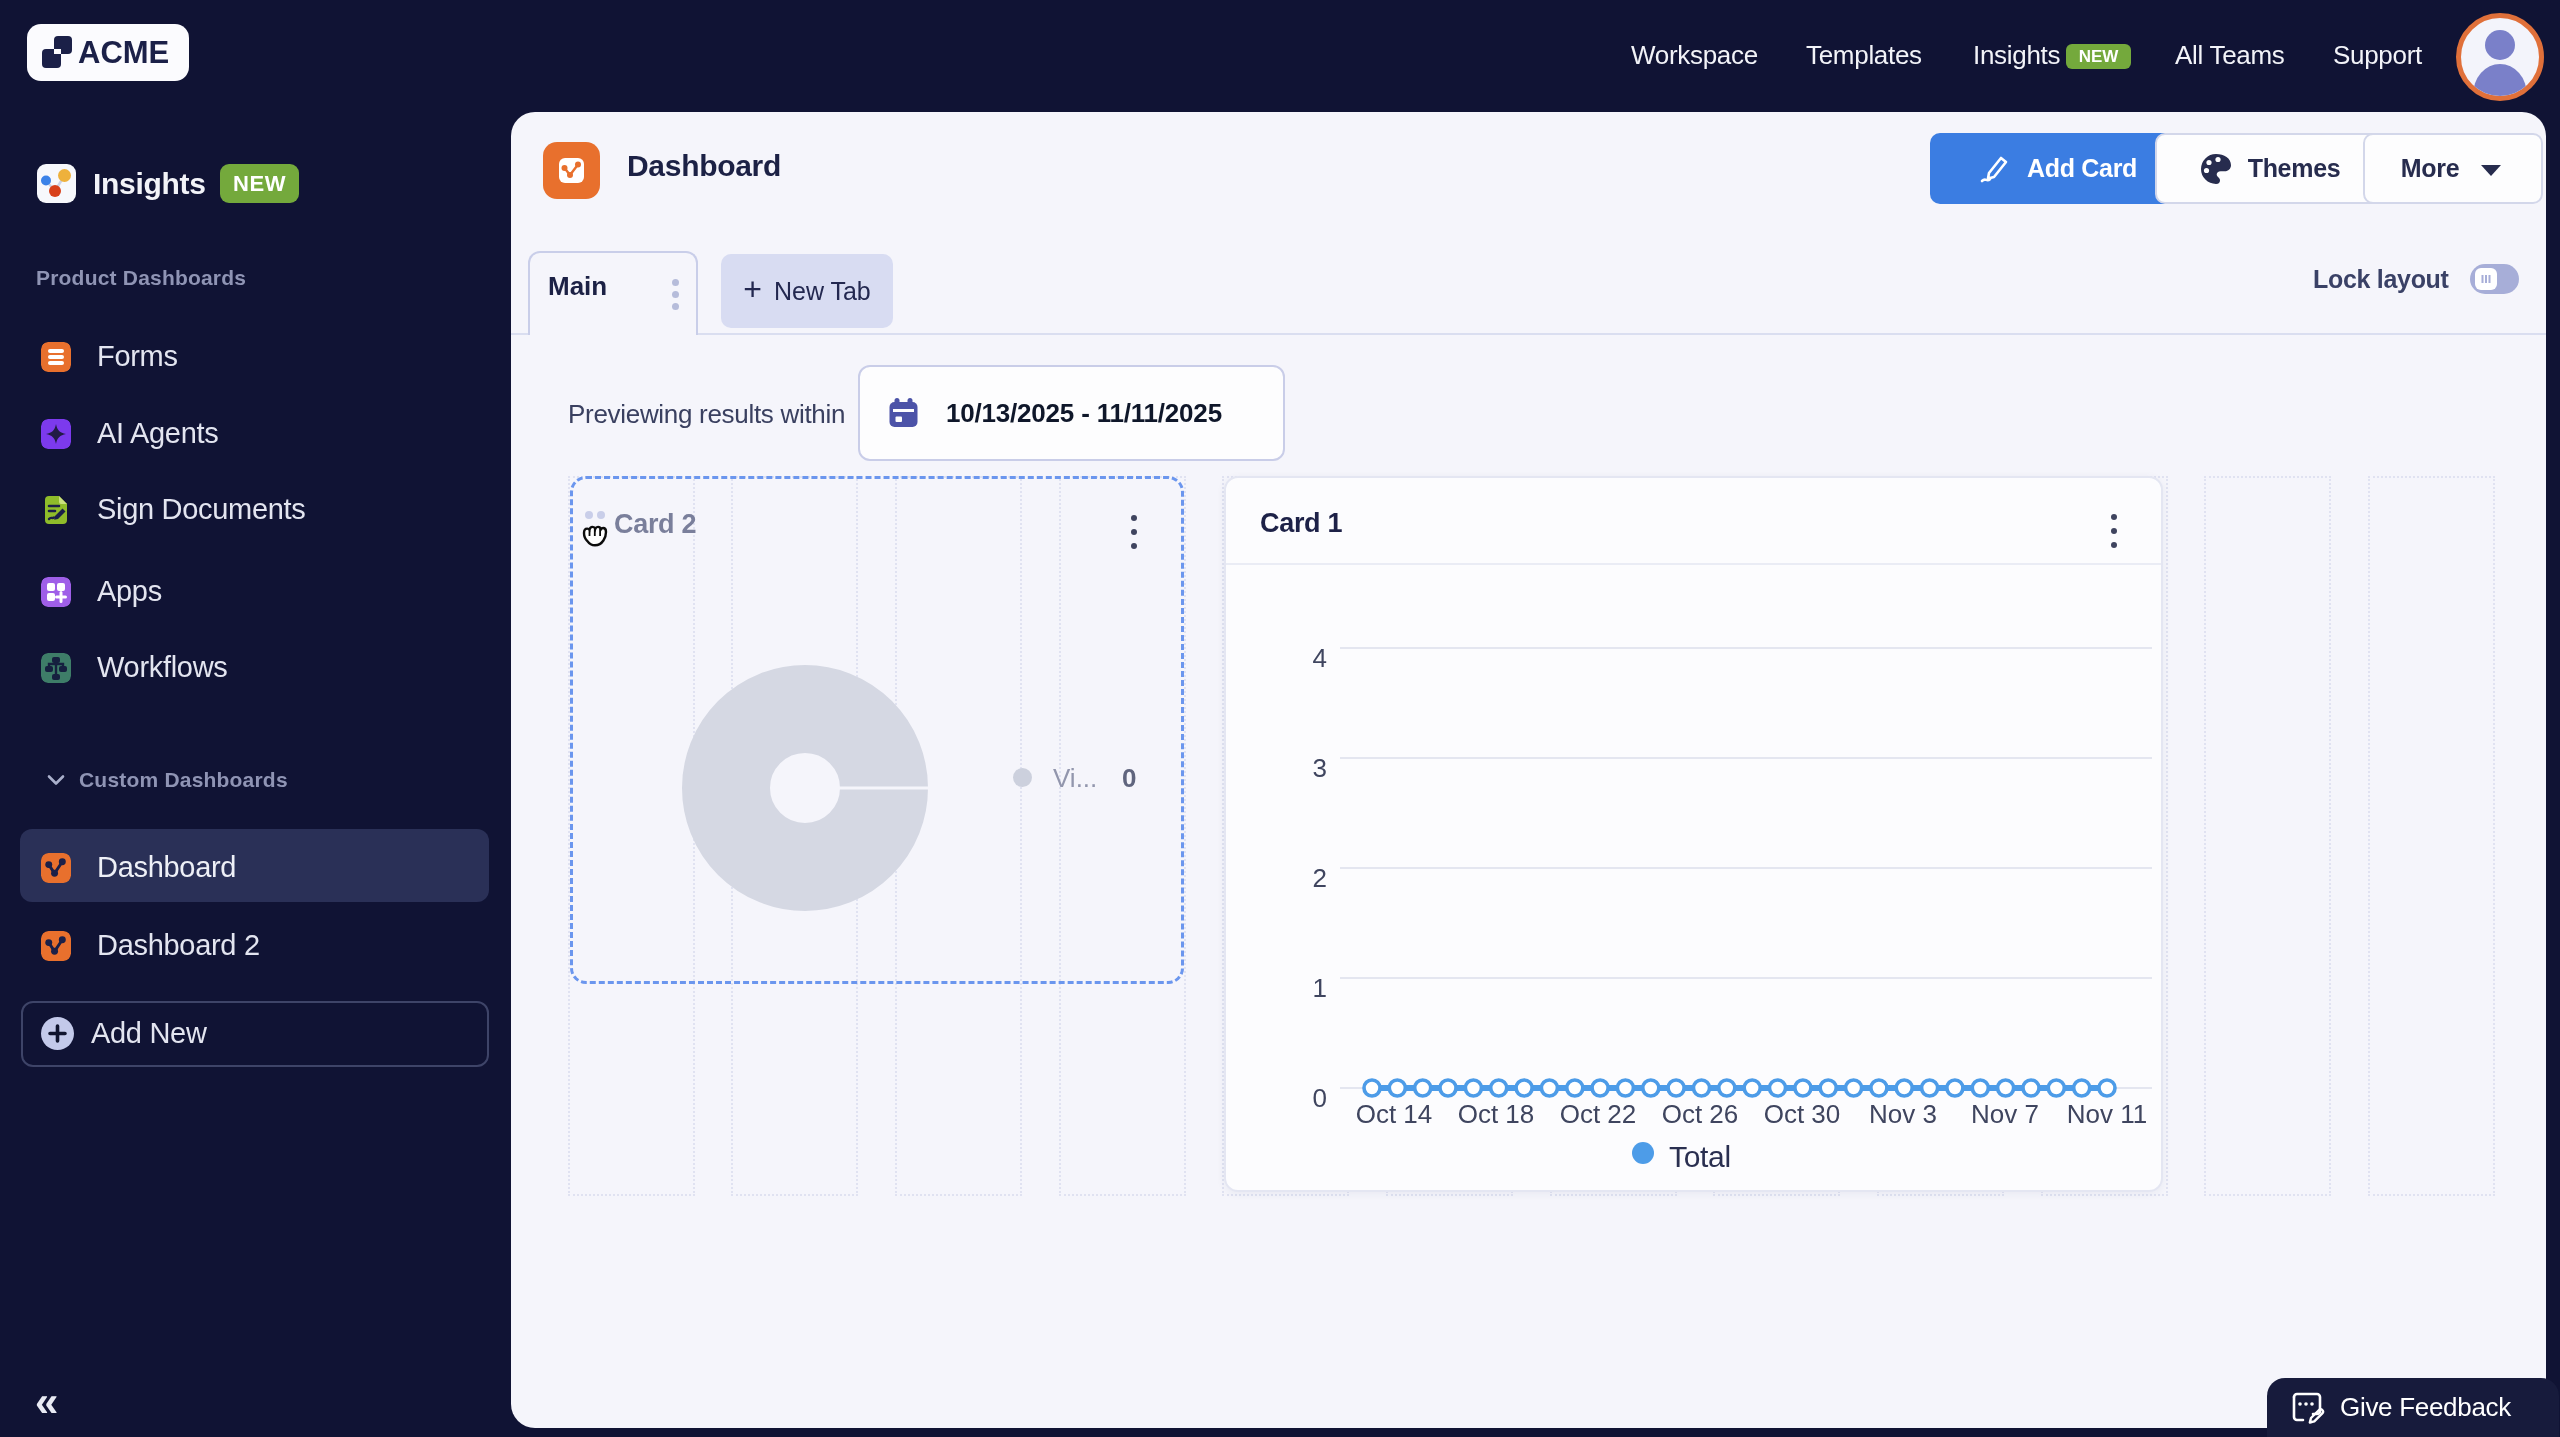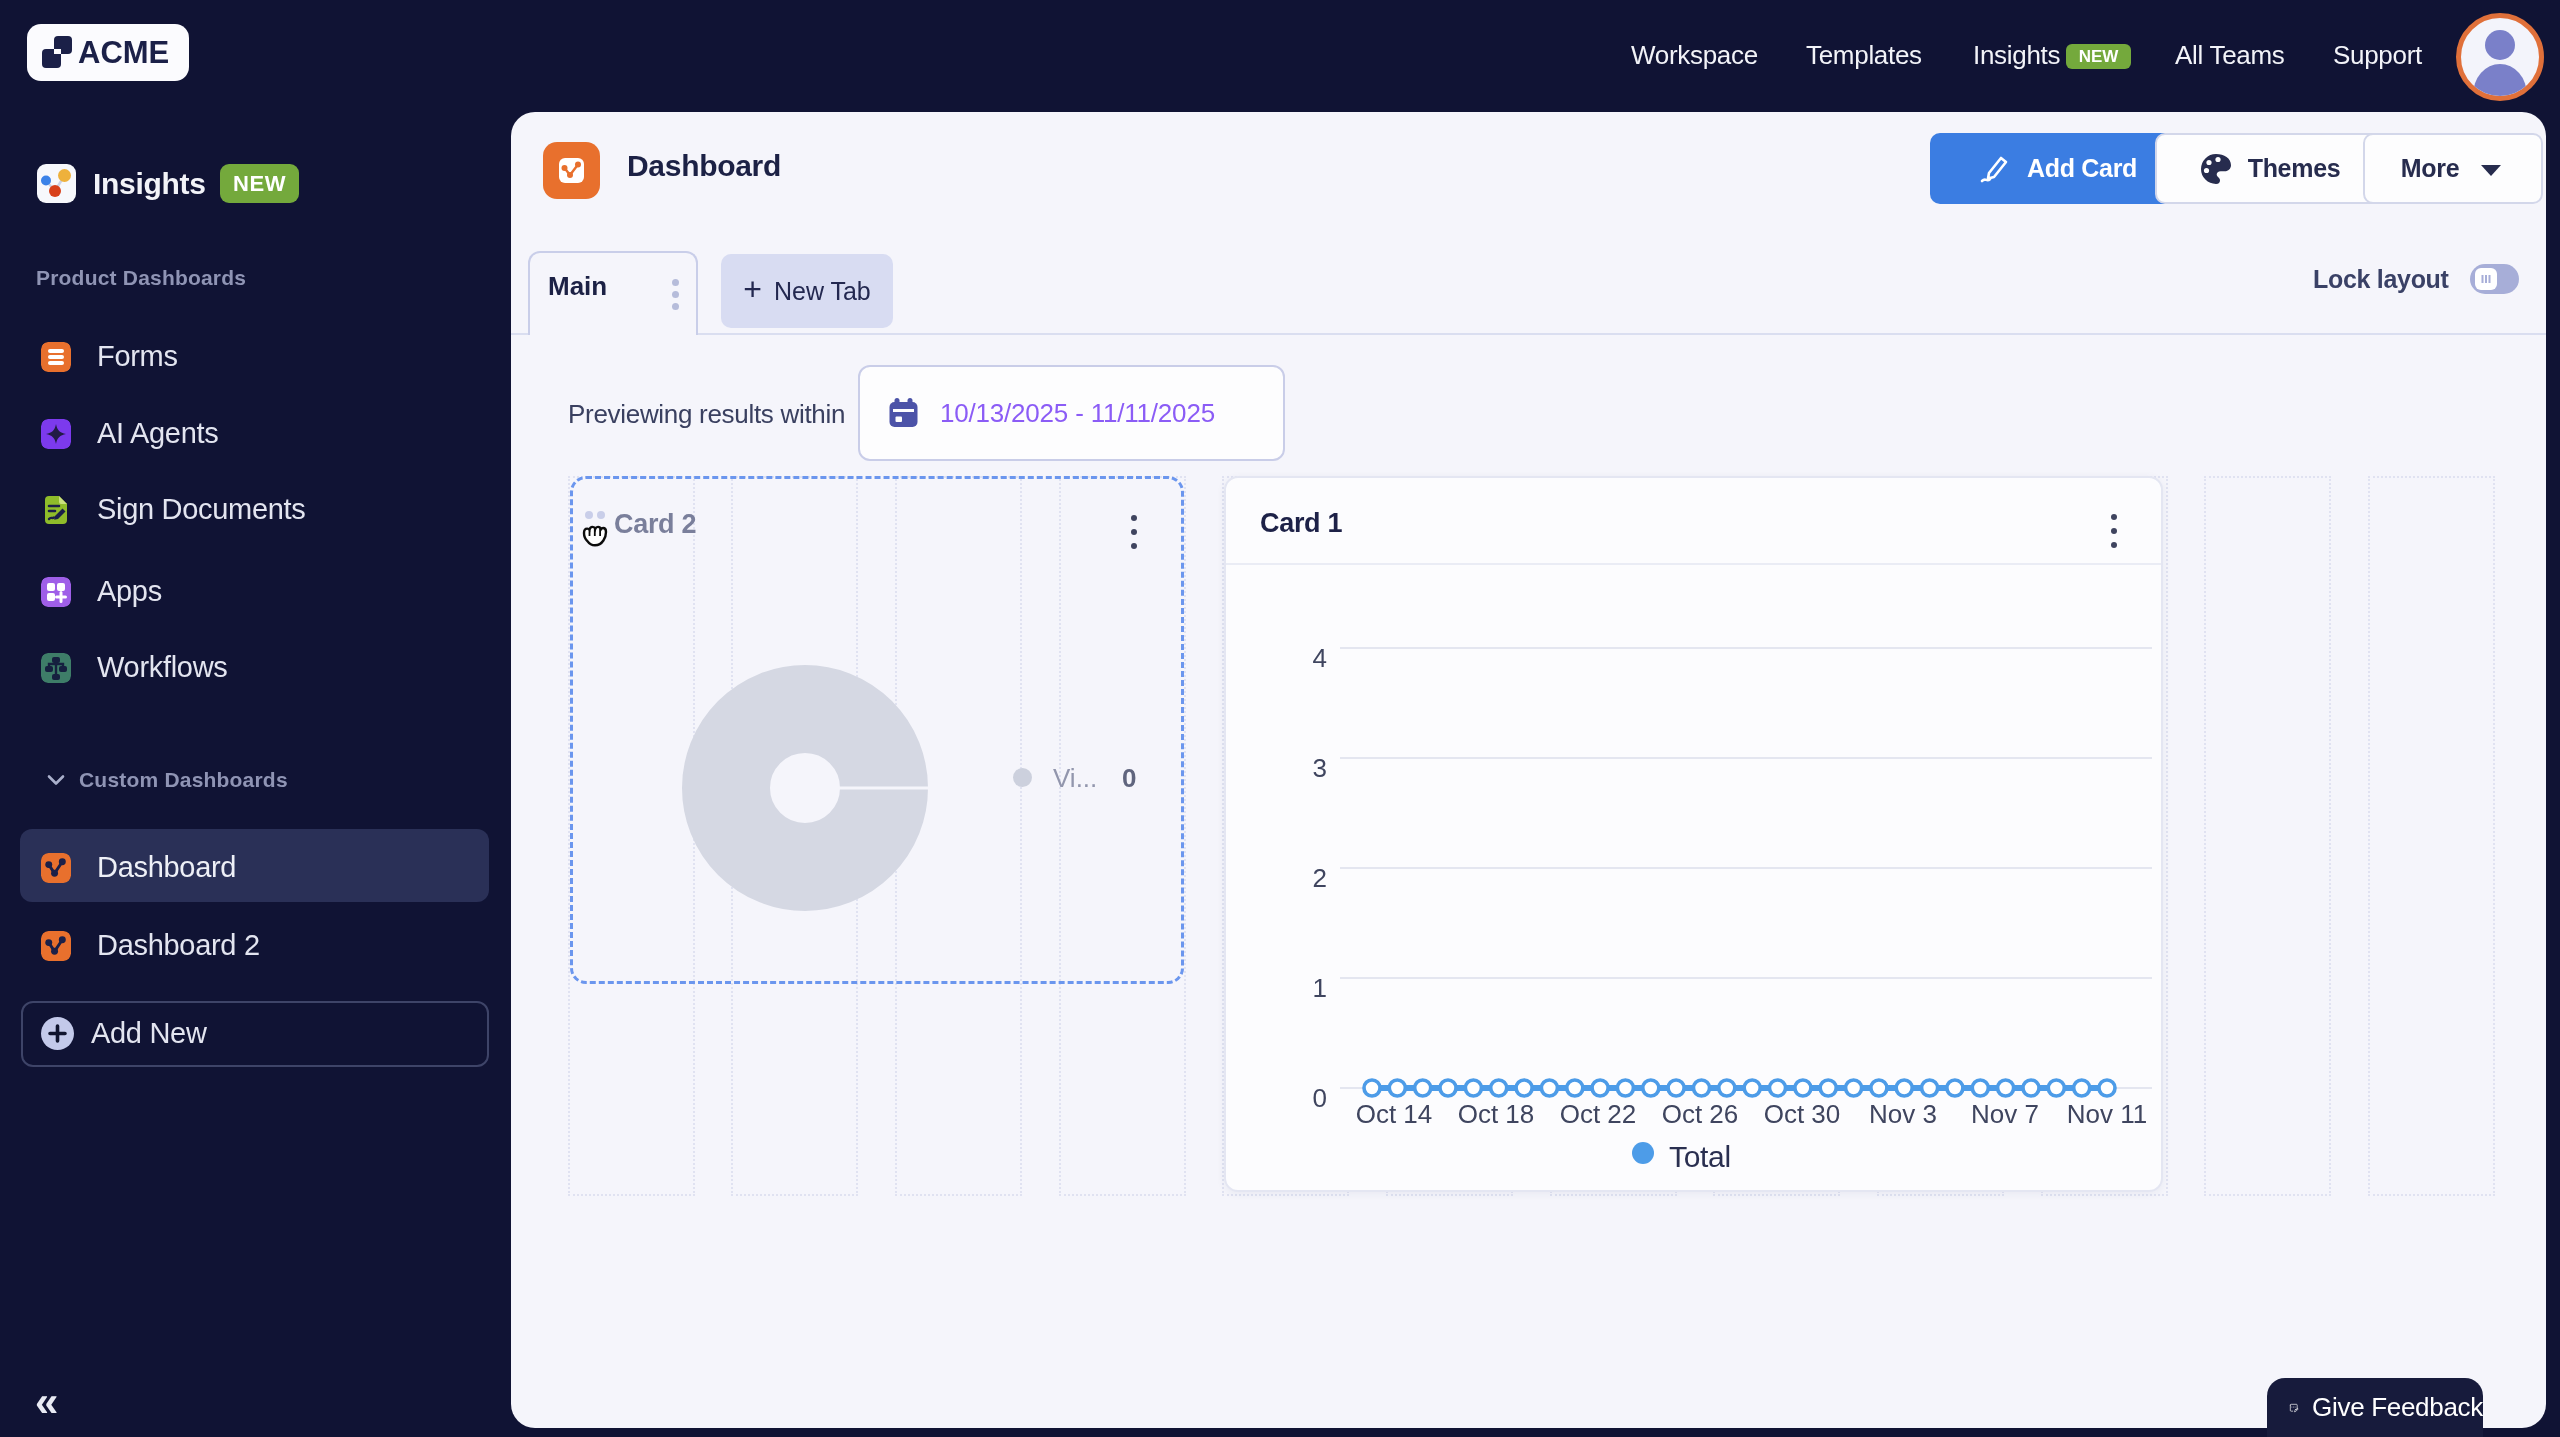--- a/index.html
+++ b/index.html
@@ -33,35 +33,35 @@
 #more { left:2363px; width:180px; background:#fdfdfe; border:2px solid #d3d7ea; color:#272c4e; font-weight:bold;}
 #tabline { left:511px; top:333px; width:2035px; height:2px; background:#dadef0; }
 #maintab { left:528px; top:251px; width:170px; height:84px; border:2px solid #c9cee9; border-bottom:none; border-radius:12px 12px 0 0; background:#f5f5fb; z-index:2;}
 #maintab .t { position:absolute; left:18px; top:18px; font-size:26px; font-weight:bold; color:#1c2145; }
 #newtab { left:721px; top:254px; width:172px; height:74px; background:#d8dcf2; border-radius:10px; color:#232850; font-size:25px; display:flex; align-items:center; justify-content:center; }
 #locklabel { left:2313px; top:265px; font-size:25px; font-weight:bold; color:#3a4166; letter-spacing:-0.3px; }
 #toggle { left:2470px; top:264px; width:49px; height:30px; background:#a7aed8; border-radius:15px; }
 #toggle .knob { position:absolute; left:5px; top:4px; width:22px; height:22px; background:#fff; border-radius:6px; }
 #preview-label { left:568px; top:399px; font-size:26px; color:#3a4060; letter-spacing:-0.3px; white-space:nowrap; }
 #datebtn { left:858px; top:365px; width:427px; height:96px; background:#fdfdfe; border:2px solid #c9cde8; border-radius:12px; display:flex; align-items:center; }
-#datebtn .d { font-size:26px; font-weight:normal; color:#8b5cf6; margin-left:20px; white-space:nowrap; letter-spacing:-0.2px; }
+#datebtn .d { font-size:26px; font-weight:bold; color:#0f172a; margin-left:26px; white-space:nowrap; letter-spacing:-0.2px; }
 
 
 .gcol { position:absolute; top:476px; width:127px; height:720px; border:2px dotted #e0e2f1; }
 
 
 #card2 { left:570px; top:476px; width:614px; height:508px; border:3px dashed #6b96ee; border-radius:16px; z-index:3;}
 #card2 .title { position:absolute; left:41px; top:30px; font-size:27px; font-weight:bold; color:#7a7f9b; letter-spacing:-0.3px; }
 
 #card1 { left:1224px; top:476px; width:939px; height:716px; background:#fcfcfe; border:2px solid #e4e6f2; border-radius:14px; box-shadow:0 2px 8px rgba(40,50,100,0.06); z-index:3;}
 #card1 .title { position:absolute; left:34px; top:30px; font-size:27px; font-weight:bold; color:#1d2147; letter-spacing:-0.3px; }
 #card1 .hdiv { position:absolute; left:0; top:85px; width:100%; height:2px; background:#eaecf5; }
 .dots3 { position:absolute; width:6px; height:6px; border-radius:50%; background:#3f445f; box-shadow:0 14px 0 #3f445f, 0 28px 0 #3f445f; }
 
-#feedback { left:2267px; top:1378px; width:216px; height:59px; background:#171b3c; border-radius:18px 18px 0 0; color:#fff; display:flex; align-items:center; z-index:5;}
+#feedback { left:2267px; top:1378px; width:292px; height:59px; background:#171b3c; border-radius:18px 18px 0 0; color:#fff; display:flex; align-items:center; z-index:5;}
 #feedback .t { font-size:26px; margin-left:13px; white-space:nowrap; letter-spacing:-0.3px; }
 #collapse { left:35px; top:1378px; color:#e8eaf3; font-size:42px; font-weight:bold; }
 </style>
 </head>
 <body>
 
 <div class="abs" id="logo">
   <svg width="30" height="34" viewBox="0 0 30 34">
     <rect x="12" y="0" width="18" height="18" rx="4" fill="#1b2048"></rect>
     <rect x="0" y="13" width="19" height="19" rx="4" fill="#1b2048"></rect>

